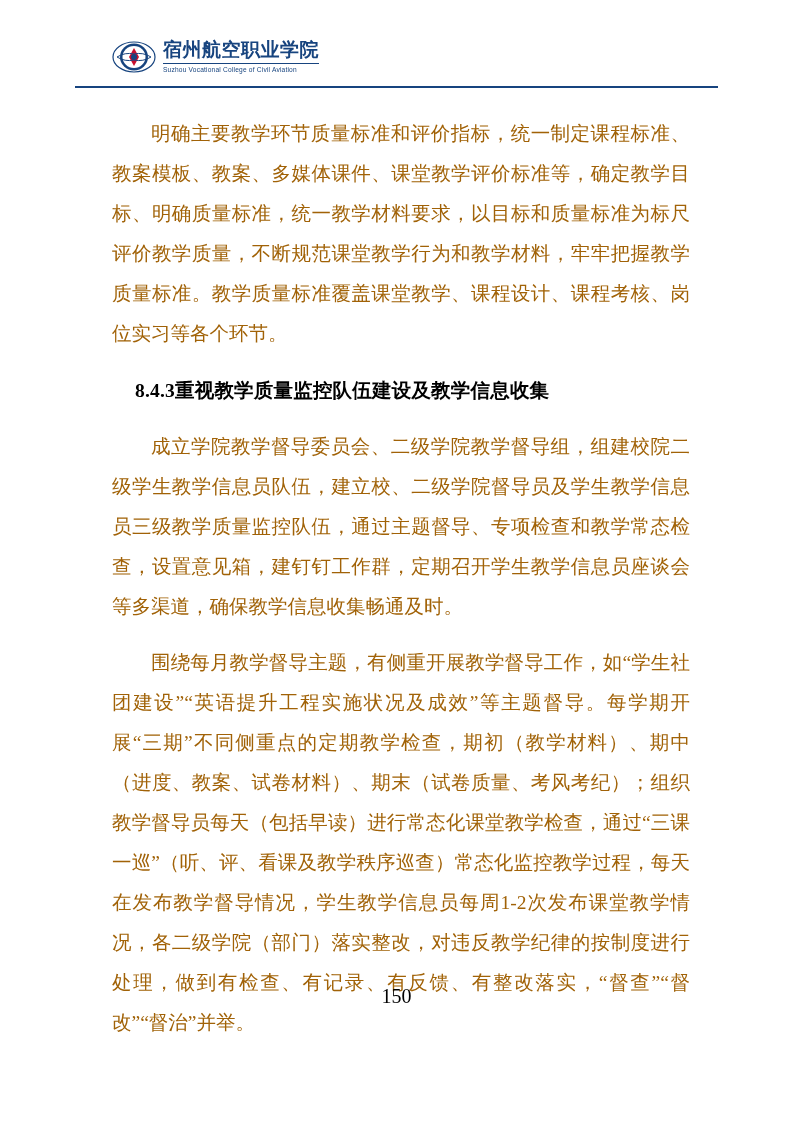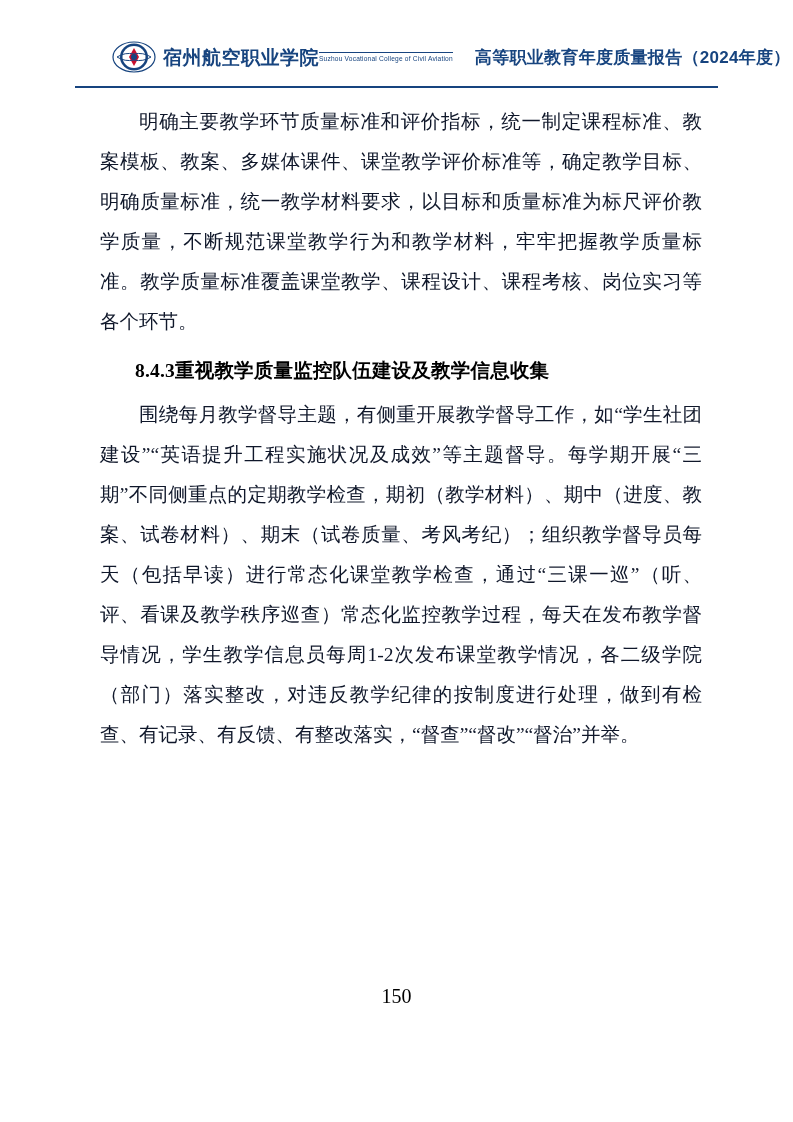--- a/index.html
+++ b/index.html
@@ -39,20 +39,21 @@
   }
   .logo-emblem {
     width: 44px;
     height: 44px;
     position: relative;
     flex: 0 0 auto;
   }
   .logo-emblem svg { display: block; }
   .logo-text {
     display: flex;
+    flex-direction: column;
     justify-content: center;
     line-height: 1;
   }
   .logo-cn {
     font-family: "Liberation Serif", "DejaVu Serif", serif;
     font-size: 19px;
     font-weight: bold;
     color: #17447f;
     letter-spacing: 0.5px;
     white-space: nowrap;
@@ -86,24 +87,24 @@
   }
 
   
   .content {
     position: absolute;
     top: 98px;
     left: 96px;
     width: 610px;
   }
   p.para {
-    margin: 4px;
+    margin: 16px;
     font-size: 19.5px;
     line-height: 40px;
-    color: #0f172a;
+    color: #a16207;
     text-align: justify;
     text-justify: inter-ideograph;
     text-indent: 2em;
     font-family: "Liberation Serif", "DejaVu Serif", serif;
   }
   h3.subhead {
     margin: 8px 0 0 0;
     font-size: 19.5px;
     line-height: 40px;
     font-weight: bold;
@@ -144,29 +145,29 @@
           <path d="M22 13 L27 22 L22 31 L17 22 Z" fill="#c8102e"></path>
           <path d="M5 22 Q13 17 22 19 Q31 17 39 22 Q31 27 22 25 Q13 27 5 22 Z" fill="none" stroke="#17447f" stroke-width="1"></path>
           <circle cx="22" cy="22" r="3" fill="#17447f"></circle>
         </svg>
       </span>
       <span class="logo-text">
         <span class="logo-cn">宿州航空职业学院</span>
         <span class="logo-en">Suzhou Vocational College of Civil Aviation</span>
       </span>
     </div>
-    <div class="header-title">高等职业教育年度质量报告（2024年度）</div>
   </div>
   <div class="header-rule"></div>
 
   <div class="content">
     <p class="para">明确主要教学环节质量标准和评价指标，统一制定课程标准、教案模板、教案、多媒体课件、课堂教学评价标准等，确定教学目标、明确质量标准，统一教学材料要求，以目标和质量标准为标尺评价教学质量，不断规范课堂教学行为和教学材料，牢牢把握教学质量标准。教学质量标准覆盖课堂教学、课程设计、课程考核、岗位实习等各个环节。</p>
     <h3 class="subhead">
       <span class="num">8.4.3</span><span>重视教学质量监控队伍建设及教学信息收集</span>
     </h3>
+    <p class="para">成立学院教学督导委员会、二级学院教学督导组，组建校院二级学生教学信息员队伍，建立校、二级学院督导员及学生教学信息员三级教学质量监控队伍，通过主题督导、专项检查和教学常态检查，设置意见箱，建钉钉工作群，定期召开学生教学信息员座谈会等多渠道，确保教学信息收集畅通及时。</p>
     <p class="para">围绕每月教学督导主题，有侧重开展教学督导工作，如“学生社团建设”“英语提升工程实施状况及成效”等主题督导。每学期开展“三期”不同侧重点的定期教学检查，期初（教学材料）、期中（进度、教案、试卷材料）、期末（试卷质量、考风考纪）；组织教学督导员每天（包括早读）进行常态化课堂教学检查，通过“三课一巡”（听、评、看课及教学秩序巡查）常态化监控教学过程，每天在发布教学督导情况，学生教学信息员每周1-2次发布课堂教学情况，各二级学院（部门）落实整改，对违反教学纪律的按制度进行处理，做到有检查、有记录、有反馈、有整改落实，“督查”“督改”“督治”并举。</p>
   </div>
 
   <div class="footer">
     <span>150</span>
   </div>
 
 </div>
 
 </body></html>

